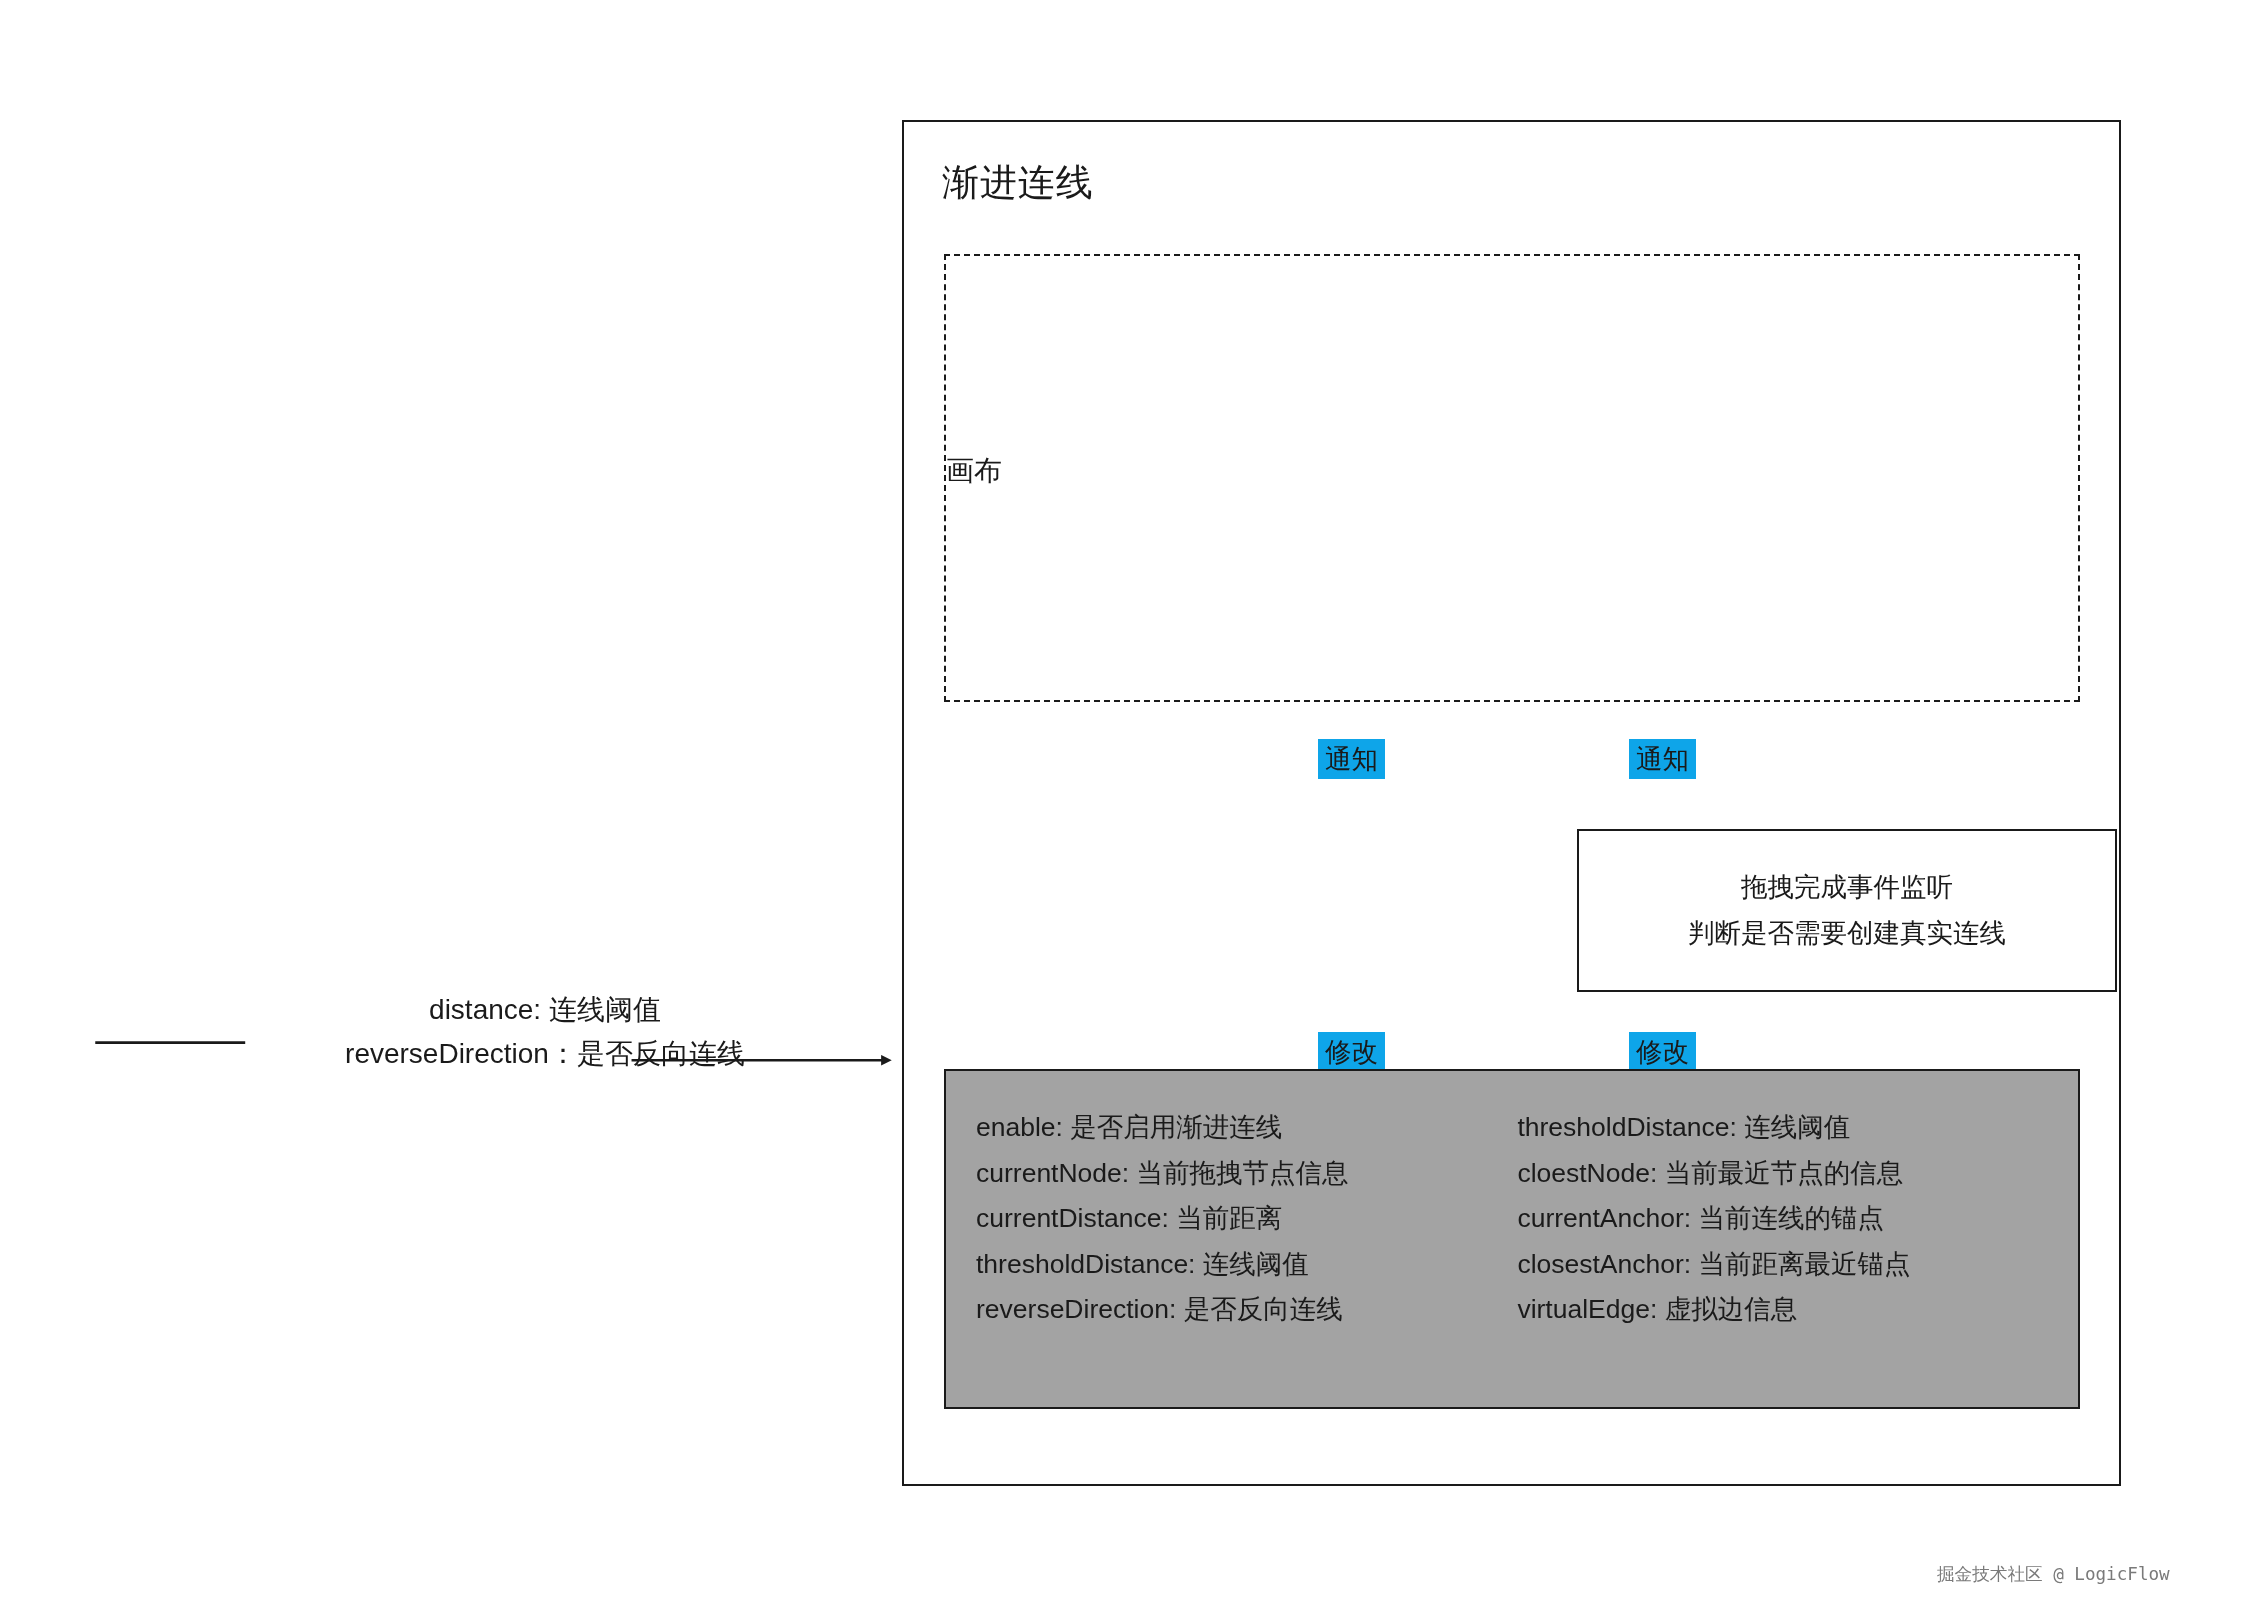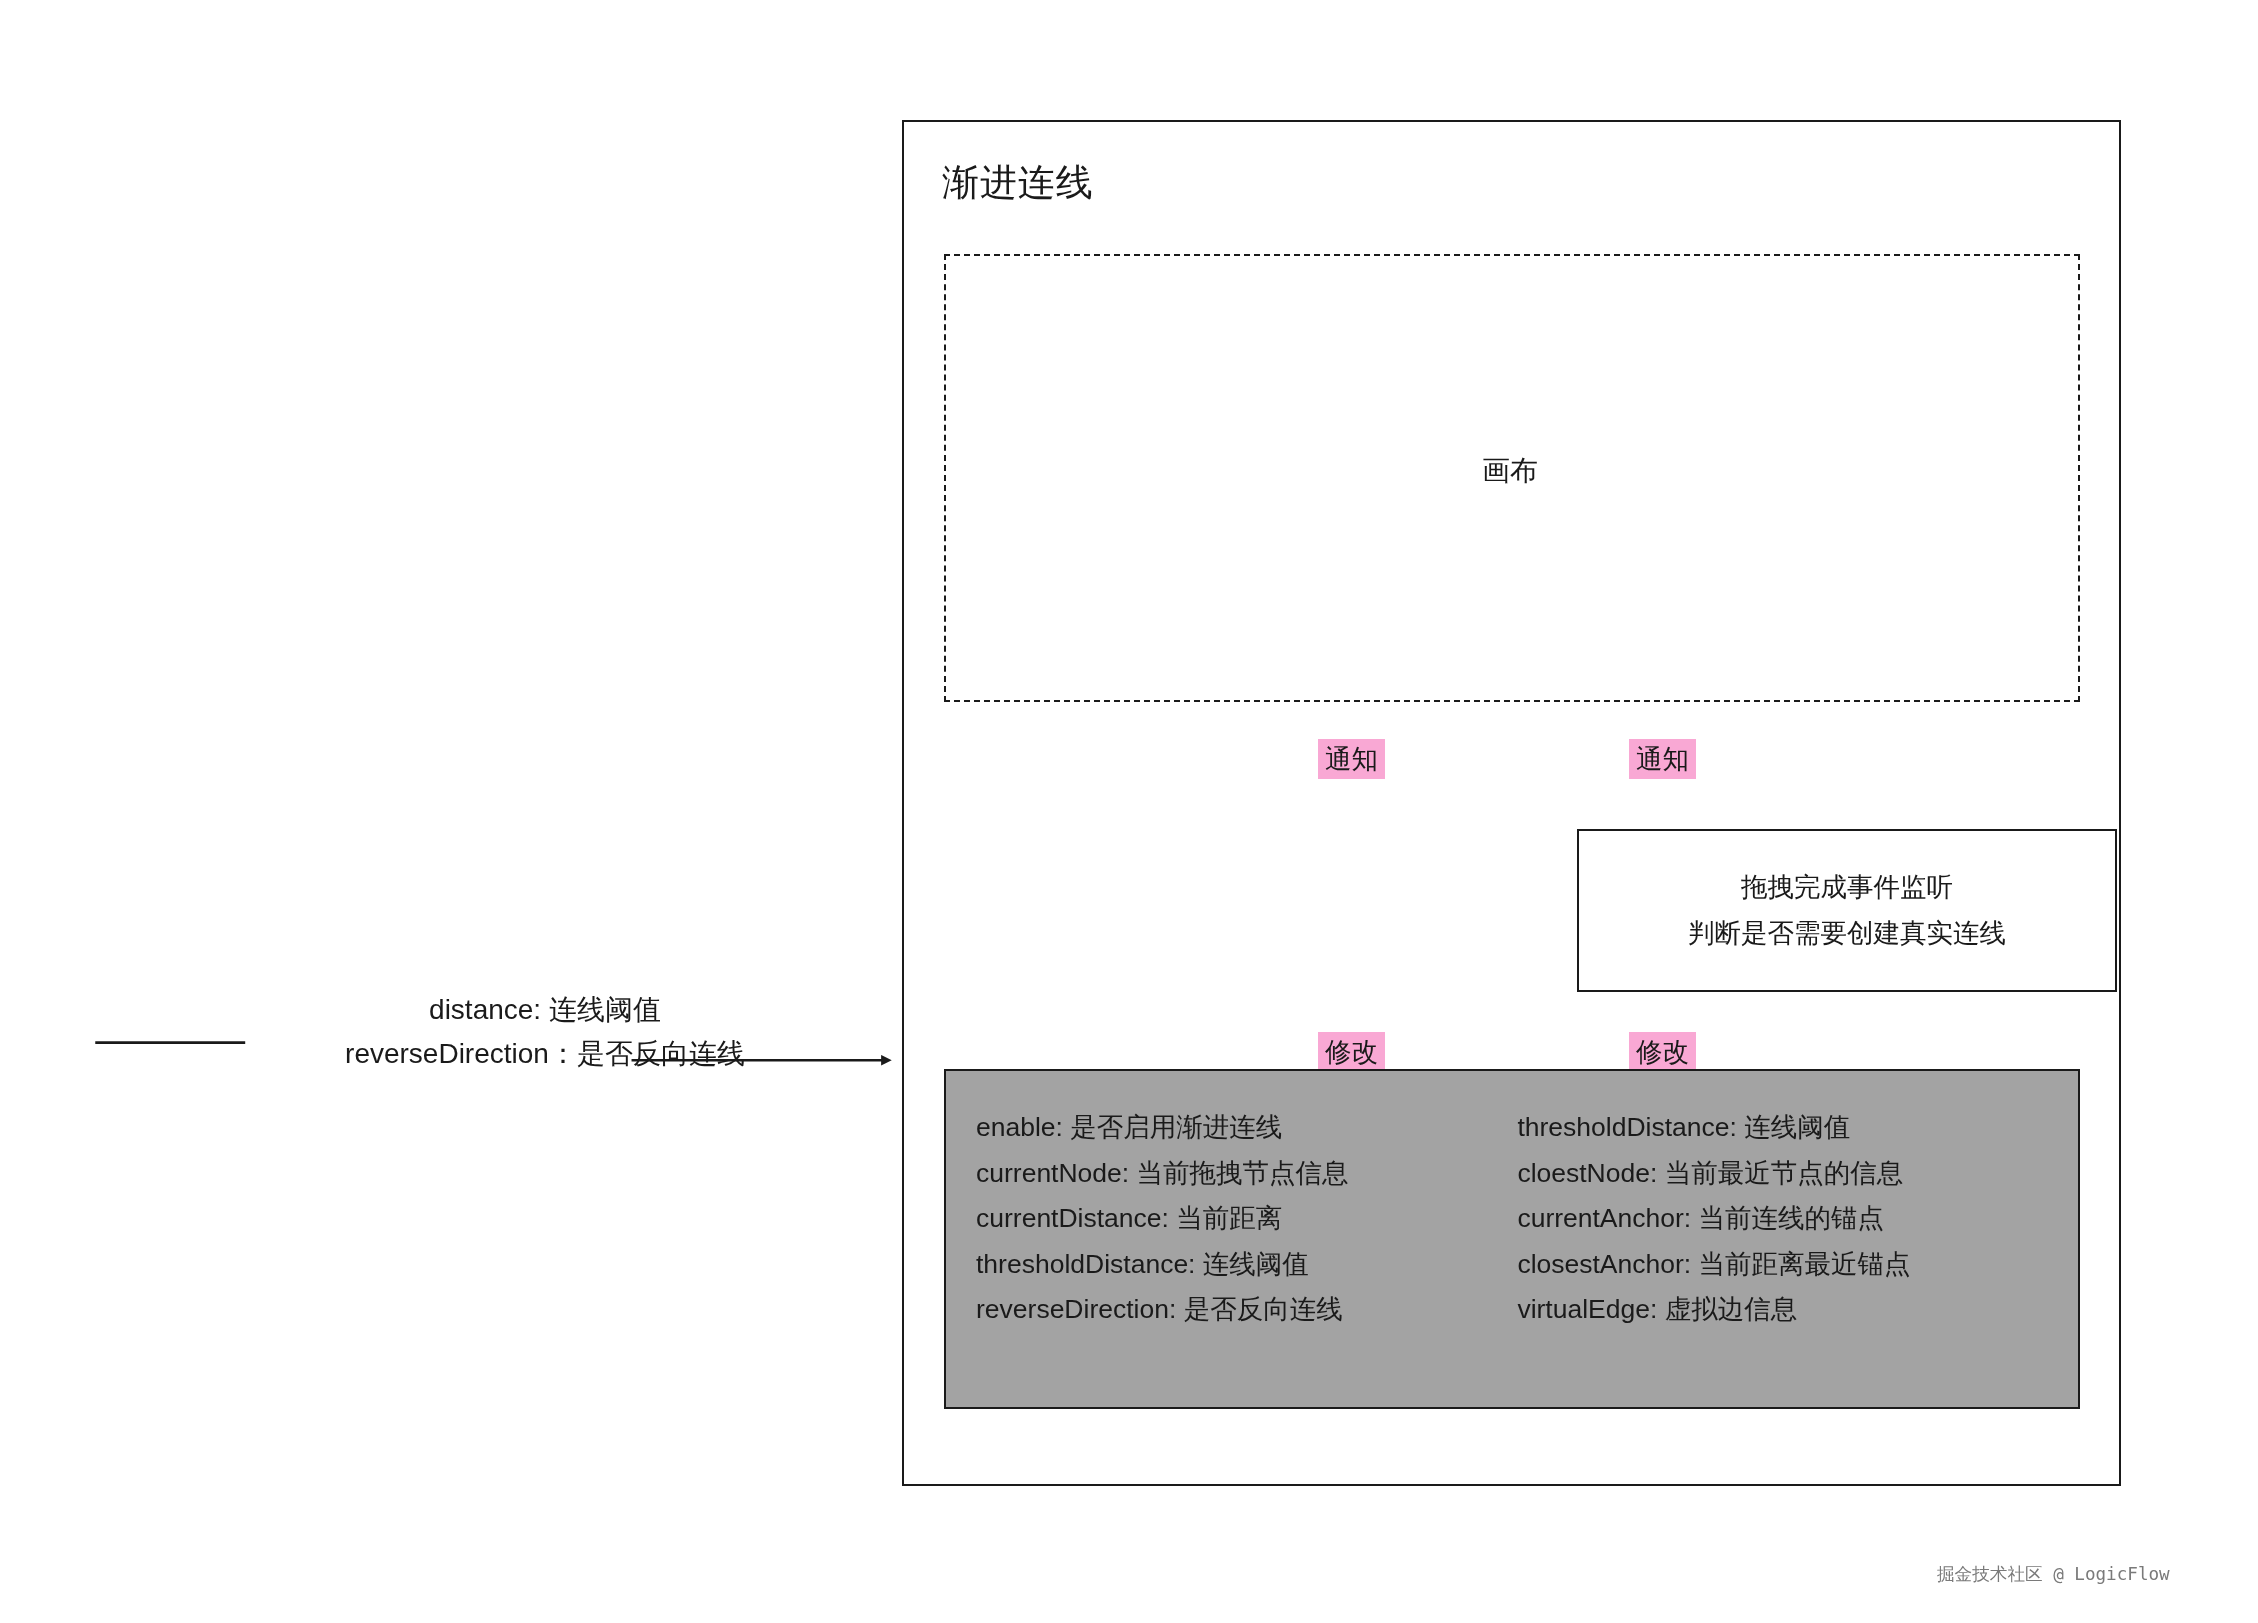--- a/index.html
+++ b/index.html
@@ -53,21 +53,21 @@
     height: 448px;
     border: 2.6px dashed #1a1a1a;
     box-sizing: border-box;
     background: #ffffff;
   }
   .canvas-label {
     position: absolute;
     left: 0;
     right: 4px;
     top: 196px;
-    text-align: center;
+    text-align: left;
     font-size: 28px;
     white-space: nowrap;
   }
 
   
   .listener-box {
     position: absolute;
     border: 2.6px solid #1a1a1a;
     box-sizing: border-box;
     background: #ffffff;
@@ -137,21 +137,21 @@
     font-size: 17.6px;
     color: #7a7a7a;
     white-space: nowrap;
     font-family: "DejaVu Sans Mono", monospace;
   }
 
   
   .edge-label {
     position: absolute;
     font-size: 26.5px;
-    background: #f9a8d4;
+    background: #0ea5e9;
     padding: 1.8px 7px;
     white-space: nowrap;
   }
   #label-notify-1 { left: 1318px; top: 739px; }
   #label-notify-2 { left: 1629px; top: 739px; }
   #label-modify-1 { left: 1318px; top: 1032px; }
   #label-modify-2 { left: 1629px; top: 1032px; }
 
   svg.overlay {
     position: absolute;

